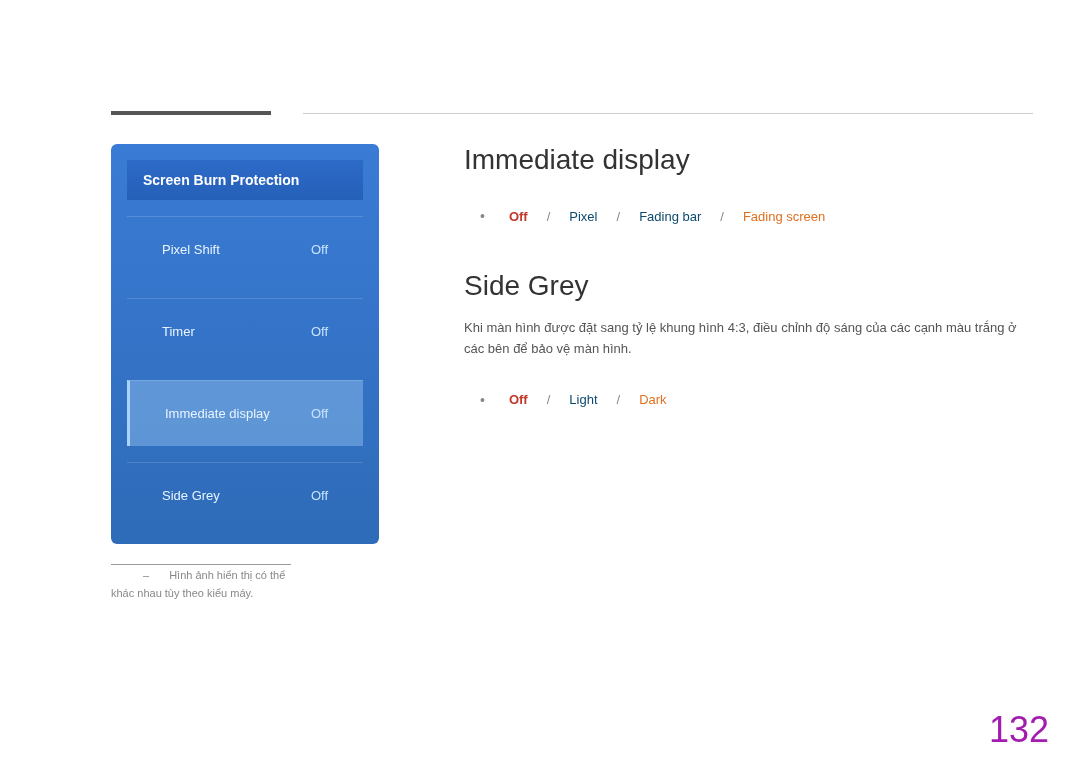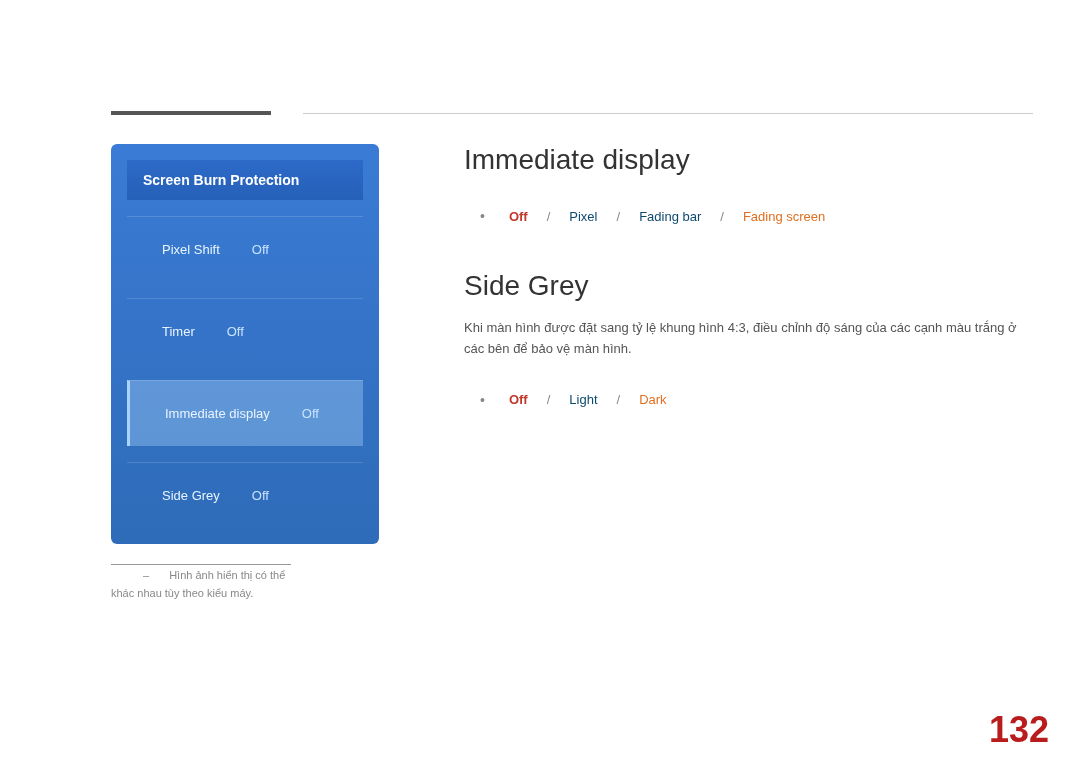--- a/index.html
+++ b/index.html
@@ -53,21 +53,21 @@
     .menu-header {
       background: linear-gradient(180deg, #2d6ac8 0%, #2560b8 100%);
       padding: 12px 16px;
       color: #fff;
       font-size: 14px;
       font-weight: bold;
     }
 
     .menu-item {
       display: flex;
-      justify-content: flex-start;
+      justify-content: space-between;
       align-items: center;
       padding: 9px 19px;
       color: #fff;
       font-size: 13px;
       border-top: 1px solid rgba(255,255,255,0.15);
       cursor: pointer;
     }
 
     .menu-item.active {
       background: rgba(180, 220, 255, 0.35);
@@ -147,22 +147,22 @@
     .opt-orange {
       color: #e07020;
       font-weight: normal;
     }
 
     .page-number {
       position: absolute;
       bottom: 28px;
       right: 47px;
       font-size: 36px;
-      font-weight: 700;
-      color: #b91c1c;
+      font-weight: 400;
+      color: #a21caf;
     }
   </style>
 </head>
 <body>
 
 <div class="top-bar">
   <div class="top-bar-left"></div>
   <div class="top-bar-right"></div>
 </div>
 

